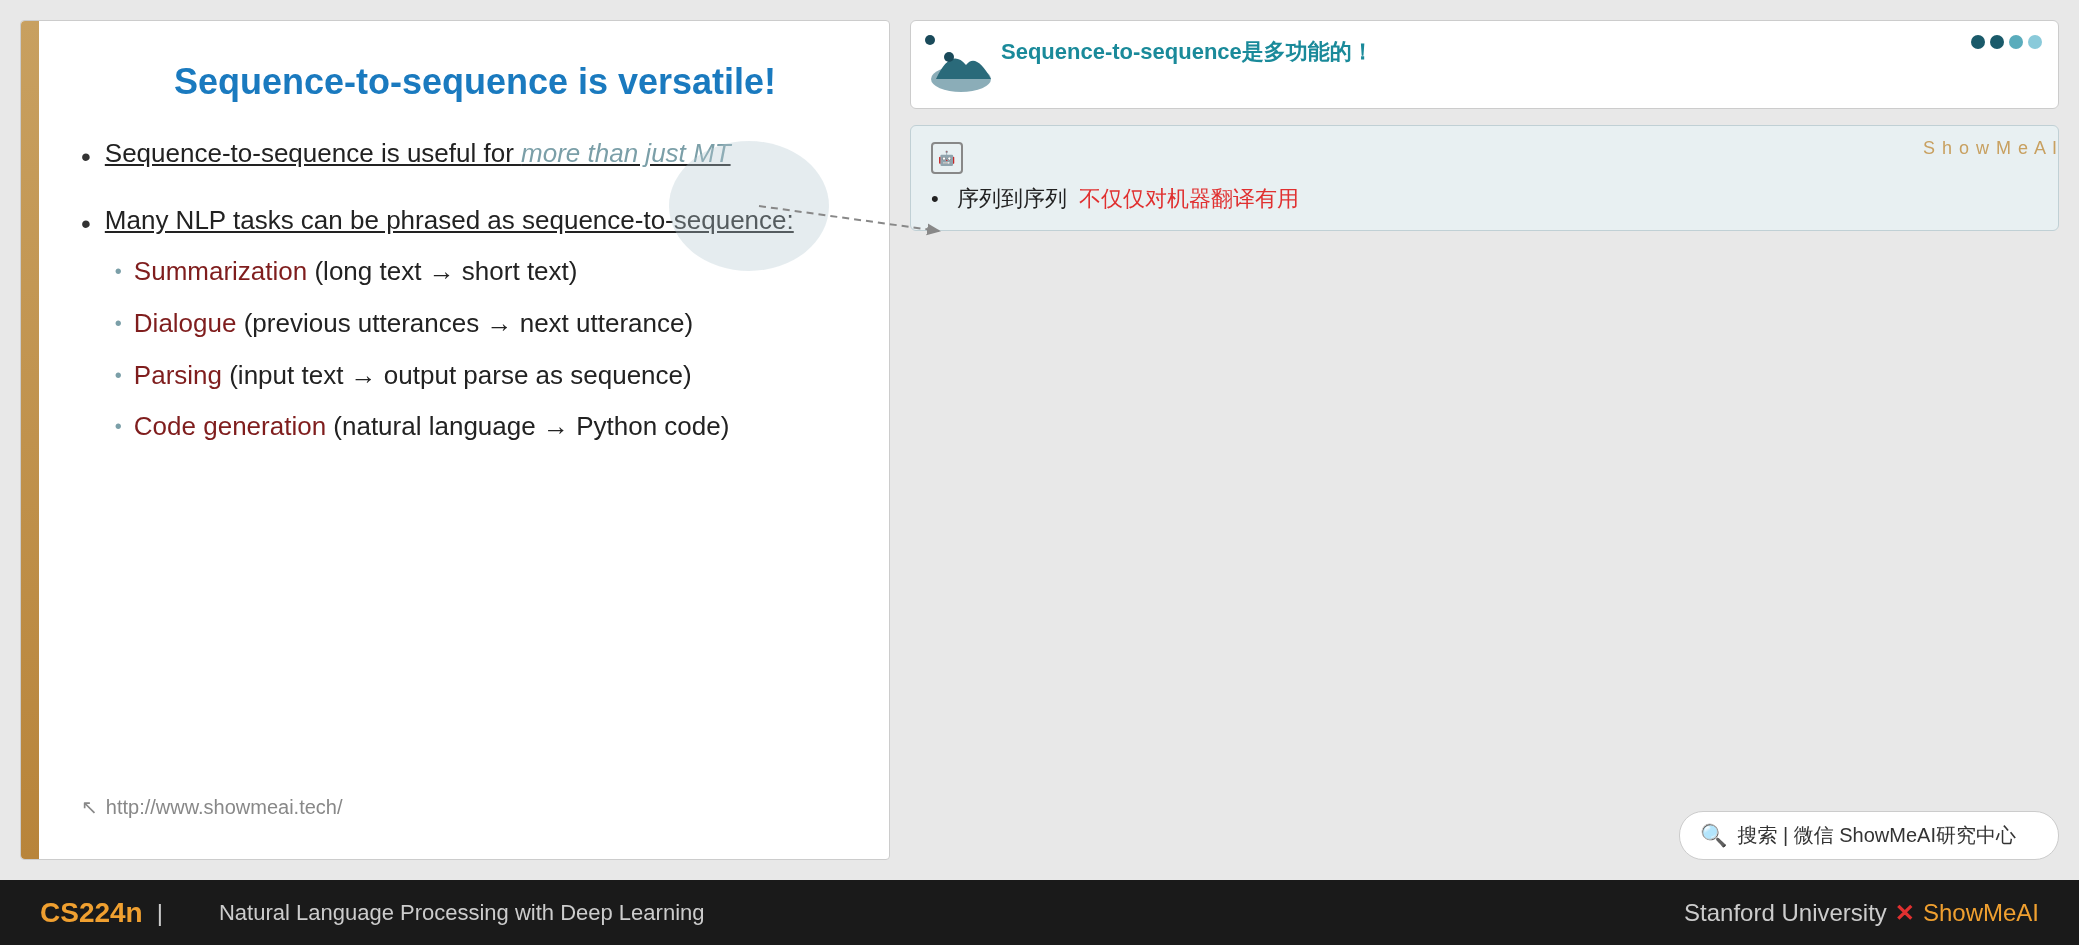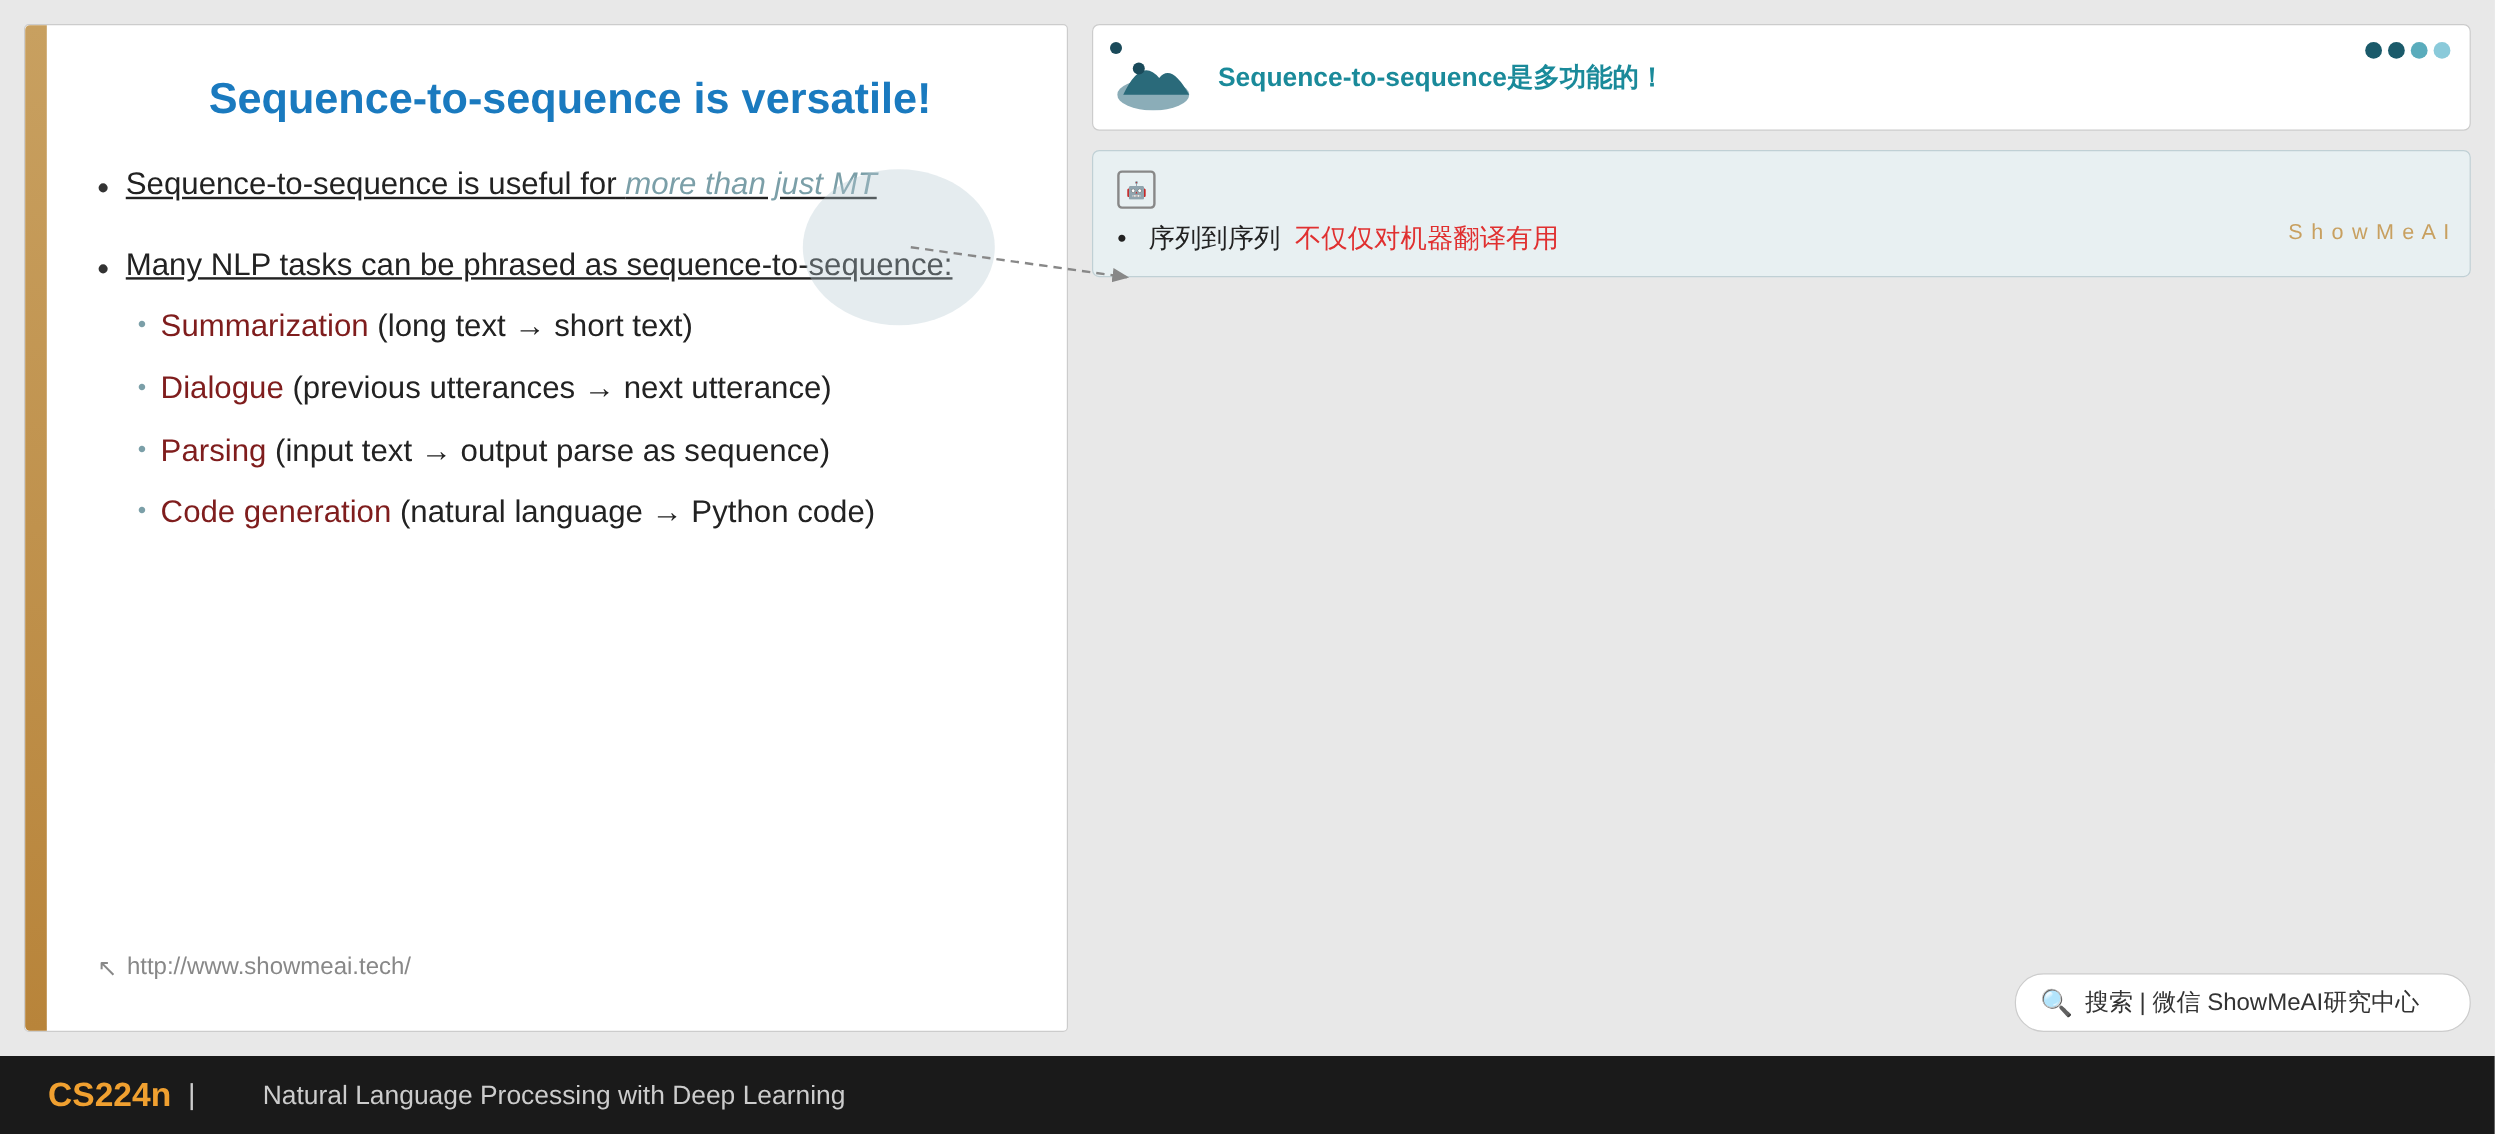--- a/index.html
+++ b/index.html
@@ -153,22 +153,21 @@
     }
 
     
     .mini-slide {
       background: #fff;
       border-radius: 6px;
       border: 1px solid #ccc;
       padding: 16px 20px 16px 20px;
       position: relative;
       display: flex;
-      align-items: center;
-      gap: 14px;
+      align-items: flex-start;
     }
 
     .mini-slide-decoration {
       display: flex;
       flex-direction: column;
       align-items: flex-end;
       position: absolute;
       right: 16px;
       top: 14px;
     }
@@ -203,25 +202,24 @@
       background: #e8f0f2;
       border-radius: 6px;
       border: 1px solid #c0d0d5;
       padding: 16px 20px;
       position: relative;
     }
 
     .showmeai-label {
       position: absolute;
       top: 12px;
-      right: 16px;
+      right: 0;
       font-size: 18px;
       color: #c8a060;
       letter-spacing: 1px;
-      margin-top: 45px;
     }
 
     .ai-icon {
       display: inline-flex;
       align-items: center;
       justify-content: center;
       width: 32px;
       height: 32px;
       border: 2px solid #888;
       border-radius: 4px;
@@ -430,13 +428,18 @@
     </div>
   </div>
 </div>
 
 <div class="bottom-bar">
   <div class="bottom-left">
     <span class="cs224n-label">CS224n</span>
     <span class="divider-bar">|</span>
     <span class="course-title">Natural Language Processing with Deep Learning</span>
   </div>
+  <div class="bottom-right">
+    <span>Stanford University</span>
+    <span class="x-mark"> ✕ </span>
+    <span class="showmeai-brand">ShowMeAI</span>
+  </div>
 </div>
 
 </body></html>

